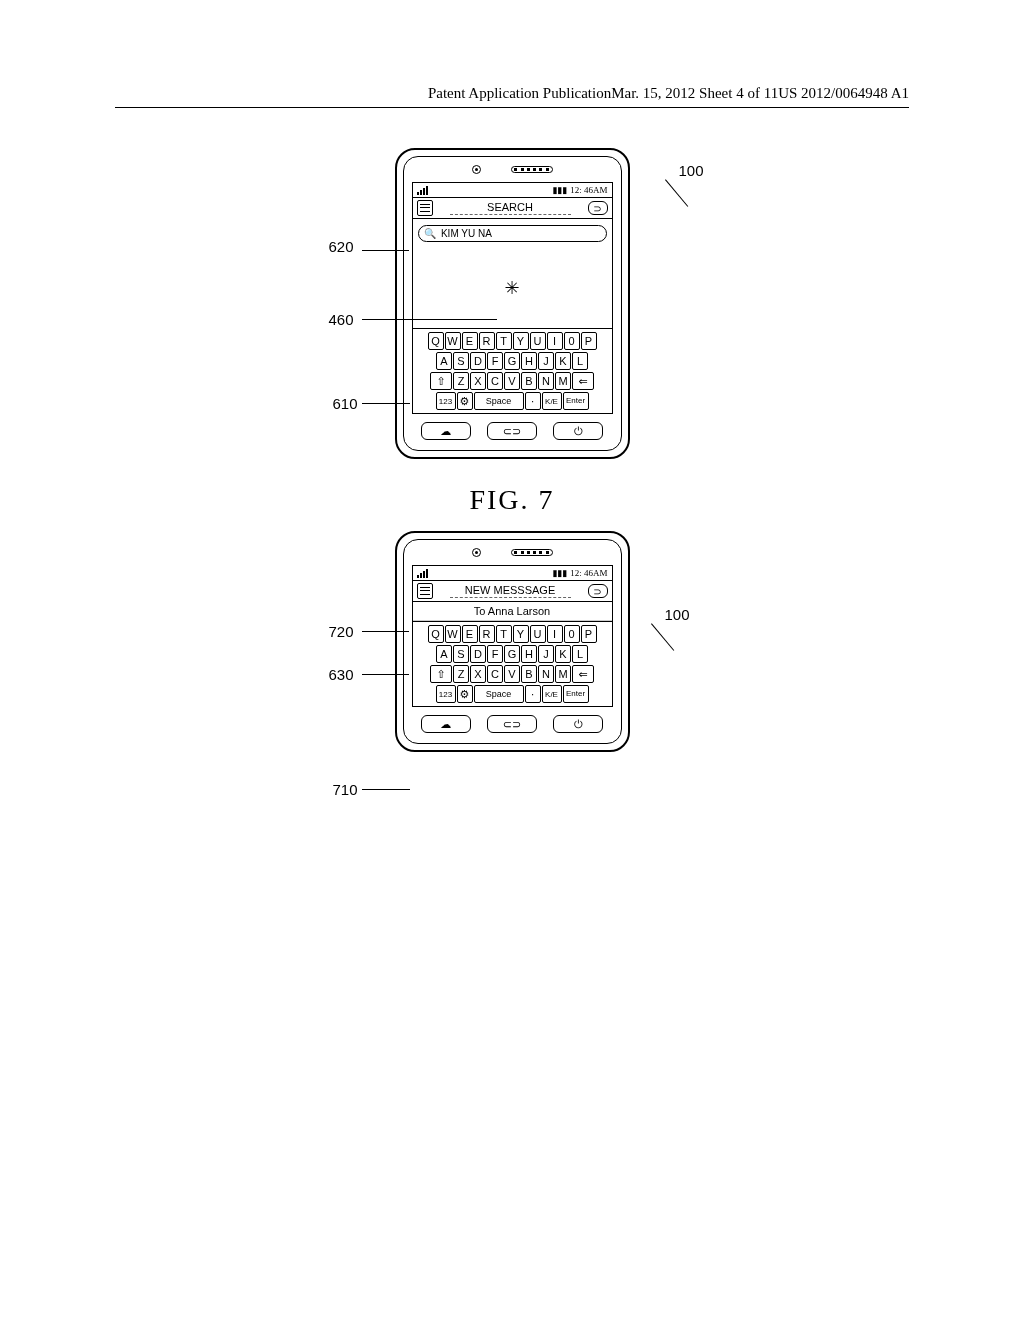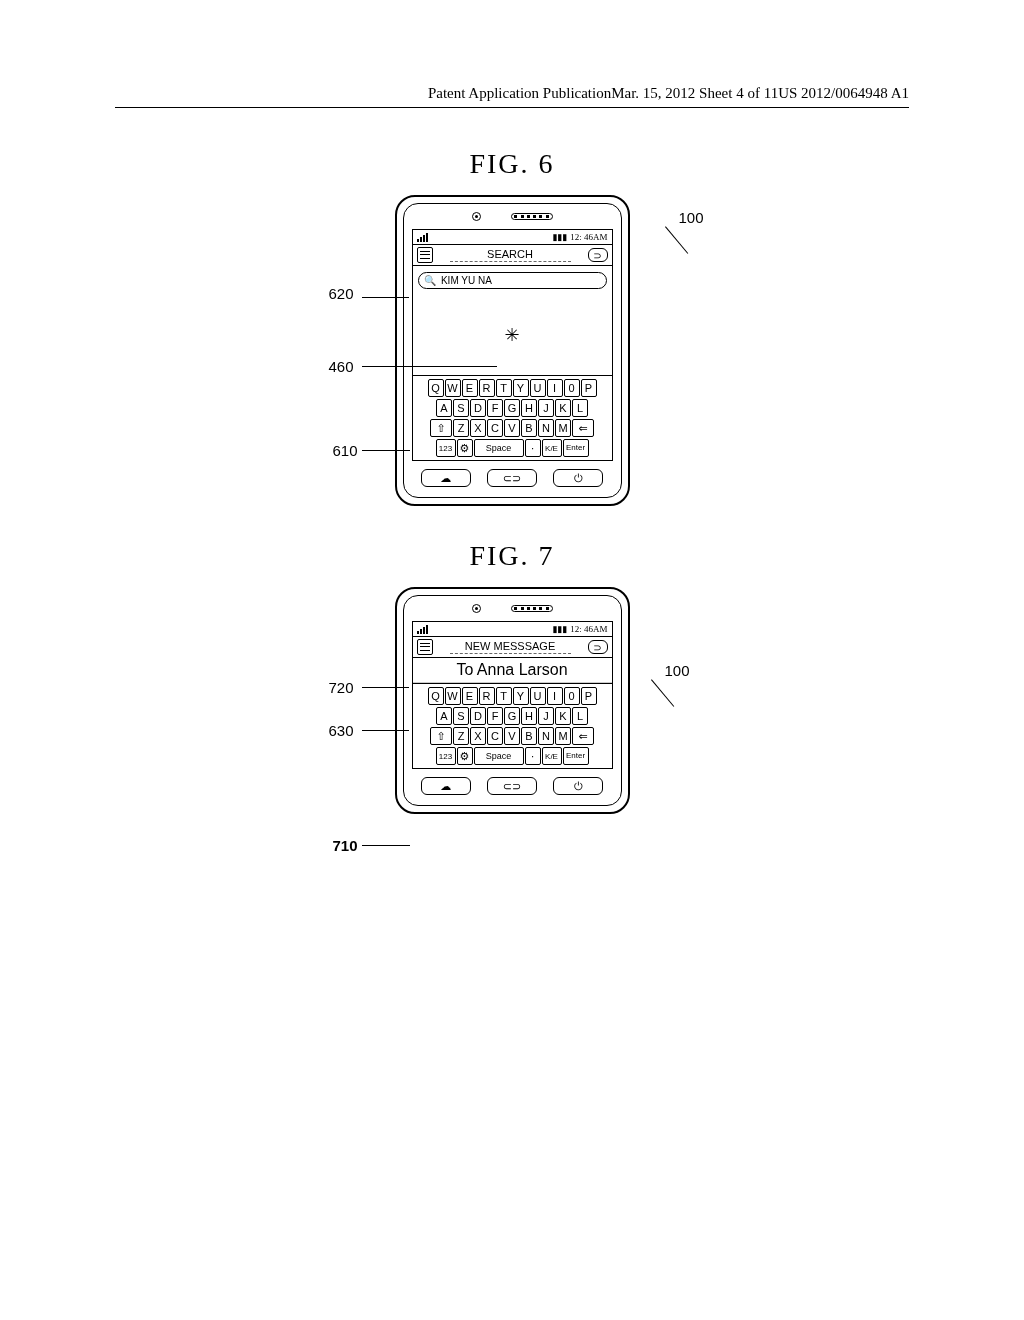--- a/index.html
+++ b/index.html
@@ -115,21 +115,21 @@
       display: flex; align-items: center;
       padding: 2px 6px; gap: 4px;
       font-family: sans-serif;
       font-size: 10px;
     }
     .loading-area {
       height: 80px; display: flex; align-items: center; justify-content: center;
     }
     .spinner { font-size: 18px; }
     .content-area {
-      padding: 3px 5px; font-family: sans-serif; font-size: 16px;
+      padding: 3px 5px; font-family: sans-serif; font-size: 11px;
       border-bottom: 1px solid #ccc;
     }
     .msg-body {
       padding: 3px 5px; font-family: sans-serif; font-size: 11px;
       height: 95px;
     }
     .keyboard {
       border-top: 1.5px solid #000;
       padding: 3px 3px;
       display: flex; flex-direction: column; gap: 2px;
@@ -169,21 +169,20 @@
 <body>
 
 <div class="page-header">
   <div class="pub-header-left">Patent Application Publication</div>
   <div>Mar. 15, 2012  Sheet 4 of 11</div>
   <div>US 2012/0064948 A1</div>
 </div>
 
 <div class="content">
   
-  <div class="fig-label">FIG.  6</div>
   <div class="figure-wrap">
     
     <div class="lead" style="left:-66px; top:90px;">620</div>
     <div class="lead-line" style="left:-33px; top:102px; width:47px;"></div>
     <div class="lead" style="left:-66px; top:163px;">460</div>
     <div class="lead-line" style="left:-33px; top:171px; width:135px;"></div>
     <div class="lead" style="left:-62px; top:247px;">610</div>
     <div class="lead-line" style="left:-33px; top:255px; width:48px;"></div>
     <div class="lead" style="left:284px; top:14px;">100</div>
     <div class="lead-slash" style="left:270px; top:32px; height:35px; transform: rotate(-40deg);"></div>
@@ -271,27 +270,27 @@
         <div class="nav-buttons">
           <div class="nav-btn">☁</div>
           <div class="nav-btn">⊂⊃</div>
           <div class="nav-btn">⏻</div>
         </div>
       </div>
     </div>
   </div>
 
   
-  <div class="fig-label" style="margin-top:34px;">FIG.  7</div>
+  <div class="fig-label" style="margin-top:25px;">FIG.  7</div>
   <div class="figure-wrap">
     <div class="lead" style="left:-66px; top:92px;">720</div>
     <div class="lead-line" style="left:-33px; top:100px; width:47px;"></div>
     <div class="lead" style="left:-66px; top:135px;">630</div>
     <div class="lead-line" style="left:-33px; top:143px; width:47px;"></div>
-    <div class="lead" style="left:-62px; top:250px;font-weight:bold;">710</div>
+    <div class="lead" style="left:-62px; top:250px;">710</div>
     <div class="lead-line" style="left:-33px; top:258px; width:48px;"></div>
     <div class="lead" style="left:270px; top:75px;">100</div>
     <div class="lead-slash" style="left:256px; top:93px; height:35px; transform: rotate(-40deg);"></div>
 
     <div class="phone">
       <div class="phone-inner">
         <div class="phone-top">
           <div class="camera-dot"></div>
           <div class="speaker"></div>
         </div>

